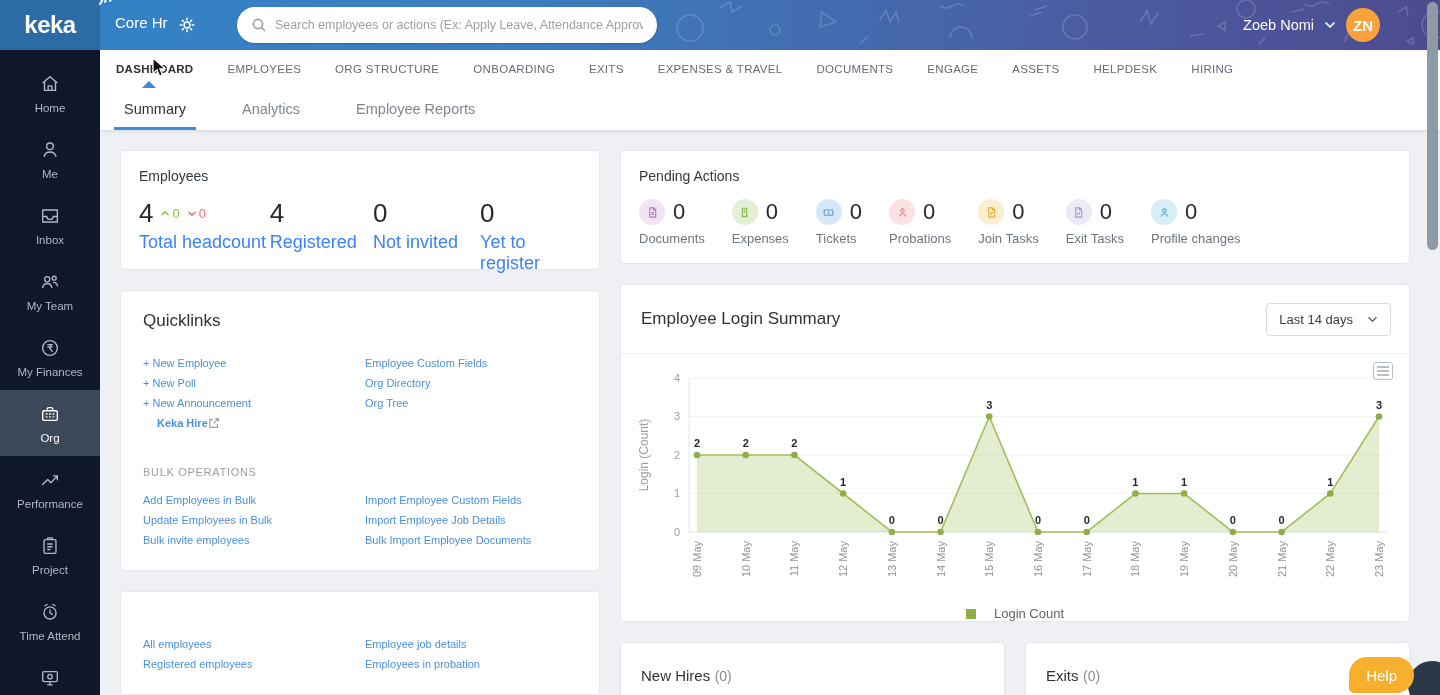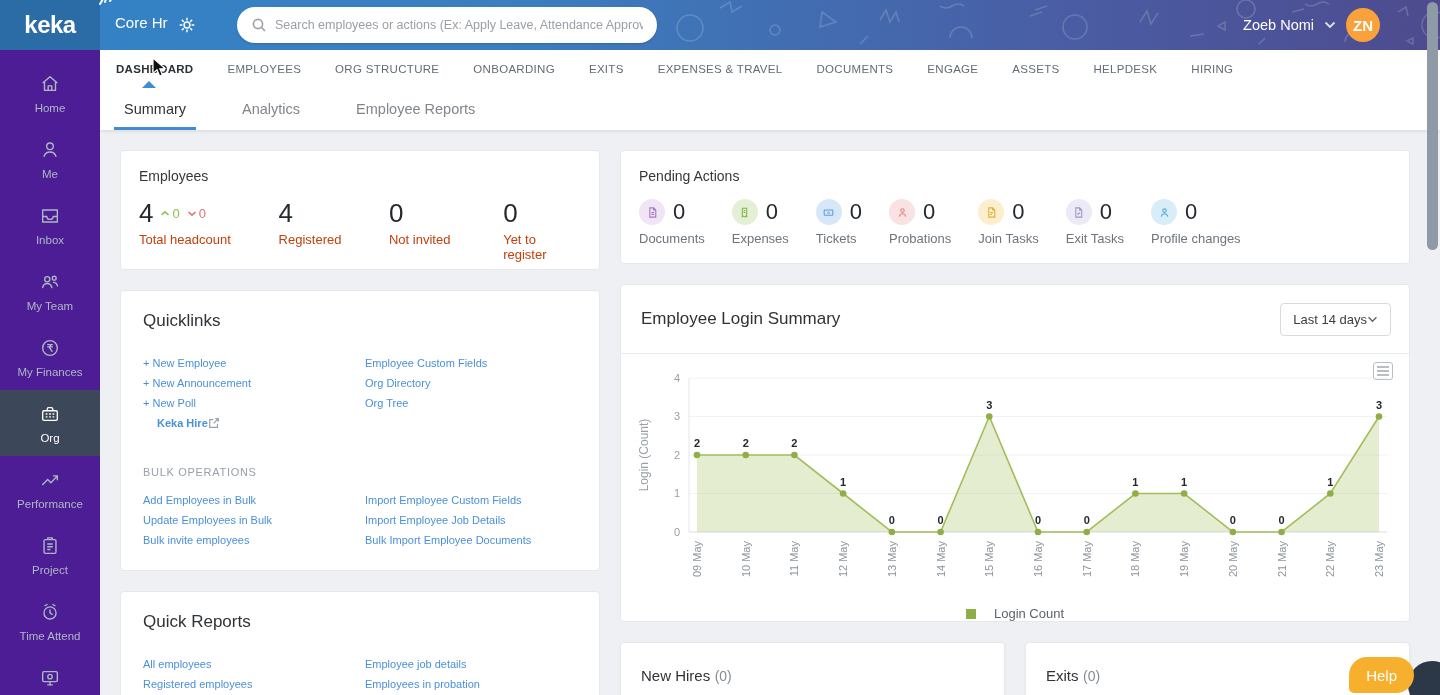--- a/index.html
+++ b/index.html
@@ -20,21 +20,21 @@
     border-radius:18px; display:flex; align-items:center; padding:0 14px; box-shadow:0 1px 2px rgba(0,0,0,.15); }
   .search-wrap input { border:none; outline:none; flex:1; font-size:12.5px; color:#3c4043; margin-left:8px;
     font-family:"Liberation Sans","DejaVu Sans",sans-serif; background:transparent; }
   .search-wrap input::placeholder { color:#9aa0a6; }
   .profile { position:absolute; right:60px; top:0; height:50px; display:flex; align-items:center; gap:10px; cursor:pointer; }
   .profile-name { color:#fff; font-size:14.5px; }
   .avatar { width:34px; height:34px; border-radius:50%; background:#f9a13a; color:#fff; font-size:15px; font-weight:bold;
     display:flex; align-items:center; justify-content:center; }
 
   
-  .sidebar { position:absolute; left:0; top:50px; width:100px; height:645px; background:#4c1d95; z-index:30;
+  .sidebar { position:absolute; left:0; top:50px; width:100px; height:645px; background:#0f172a; z-index:30;
     display:flex; flex-direction:column; padding-top:10px; }
   .side-item { display:flex; flex-direction:column; align-items:center; gap:7px; padding:13px 0 12px;
     color:#aeb8c4; cursor:pointer; }
   .side-item .lbl { font-size:11.5px; }
   .side-item.active { background:#3c4759; color:#fff; }
   .side-item.active .lbl { color:#fff; }
   .side-item svg { display:block; }
 
   
   .main { position:absolute; left:100px; top:50px; width:1340px; height:645px; overflow:hidden; }
@@ -55,21 +55,21 @@
 
   .card { background:#fff; border:1px solid #e6e8ec; border-radius:4px; }
 
   
   .stat-card { height:120px; padding:17px 18px; }
   .card-title-sm { font-size:14px; color:#33383d; }
   .stats-row { display:flex; margin-top:15px; }
   .stat { }
   .stat .num-row { display:flex; align-items:center; gap:7px; }
   .stat .num { font-size:26px; color:#24292e; line-height:28px; }
-  .stat .lbl { font-size:13px; color:#c2410c; margin-top:5px; }
+  .stat .lbl { font-size:18px; color:#3b82f6; margin-top:5px; }
   .delta { display:flex; align-items:center; gap:2px; font-size:13px; }
   .delta.up { color:#8bc34a; }
   .delta.down { color:#e2726e; }
   .w1{width:143px;} .w2{width:113px;} .w3{width:117px;}
 
   .pending-row { display:flex; margin-top:15px; gap:27px; }
   .pa-item { cursor:pointer; }
   .pa-top { display:flex; align-items:center; gap:8px; }
   .pa-circle { width:26px; height:26px; border-radius:50%; display:flex; align-items:center; justify-content:center; }
   .pa-count { font-size:22px; color:#24292e; }
@@ -93,21 +93,21 @@
   .bulk-title { font-size:11px; letter-spacing:.7px; color:#99a0a7; margin-top:33px; }
   .ql-cols.bulk { margin-top:12px; }
 
   
   .qr-card { height:180px; padding:20px 22px; }
 
   
   .ls-card { height:350px; position:relative; }
   .ls-head { height:69px; display:flex; align-items:center; justify-content:space-between; padding:0 18px 0 20px;
     border-bottom:1px solid #e9ebee; }
-  .range-select { display:flex; align-items:center; gap:0; border:1px solid #d7dade; border-radius:4px;
+  .range-select { display:flex; align-items:center; gap:14px; border:1px solid #d7dade; border-radius:4px;
     padding:8px 12px; font-size:13px; color:#3c4043; cursor:pointer; background:#fff; }
   .chart-menu { position:absolute; right:16px; top:77px; width:20px; height:18px; border:1.5px solid #b9bec4;
     border-radius:3px; display:flex; flex-direction:column; justify-content:center; gap:2.5px; padding:0 3px; cursor:pointer; }
   .chart-menu i { height:1.5px; background:#b9bec4; display:block; }
   .chart-wrap { padding:8px 16px 0 16px; }
   .legend { display:flex; align-items:center; justify-content:center; gap:18px; margin-top:0px; }
   .legend-swatch { width:10px; height:10px; display:inline-block; }
   .legend-lbl { font-size:13px; color:#5f6468; }
 
   
@@ -318,22 +318,22 @@
             <div class="lbl">Yet to register</div>
           </div>
         </div>
       </div>
 
       <div class="card ql-card">
         <div class="card-title-lg">Quicklinks</div>
         <div class="ql-cols">
           <div class="ql-col ql-col1">
             <a>+ New Employee</a>
+            <a>+ New Poll</a>
             <a>+ New Announcement</a>
-            <a>+ New Poll</a>
             <a class="indent">
               <span>Keka Hire</span>
               <svg width="12" height="12" viewBox="0 0 14 14" fill="none" stroke="#9aa0a6" stroke-width="1.4">
                   <path d="M11 8 V12 H2 V3 H6 M8.5 2 H12 V5.5 M12 2 L6.5 7.5"></path>
                 </svg>
             </a>
           </div>
           <div class="ql-col">
             <a>Employee Custom Fields</a>
             <a>Org Directory</a>
@@ -349,21 +349,20 @@
           </div>
           <div class="ql-col">
             <a>Import Employee Custom Fields</a>
             <a>Import Employee Job Details</a>
             <a>Bulk Import Employee Documents</a>
           </div>
         </div>
       </div>
 
       <div class="card qr-card">
-        <div class="card-title-lg">Quick Reports</div>
         <div class="ql-cols">
           <div class="ql-col ql-col1">
             <a>All employees</a>
             <a>Registered employees</a>
           </div>
           <div class="ql-col">
             <a>Employee job details</a>
             <a>Employees in probation</a>
           </div>
         </div>

